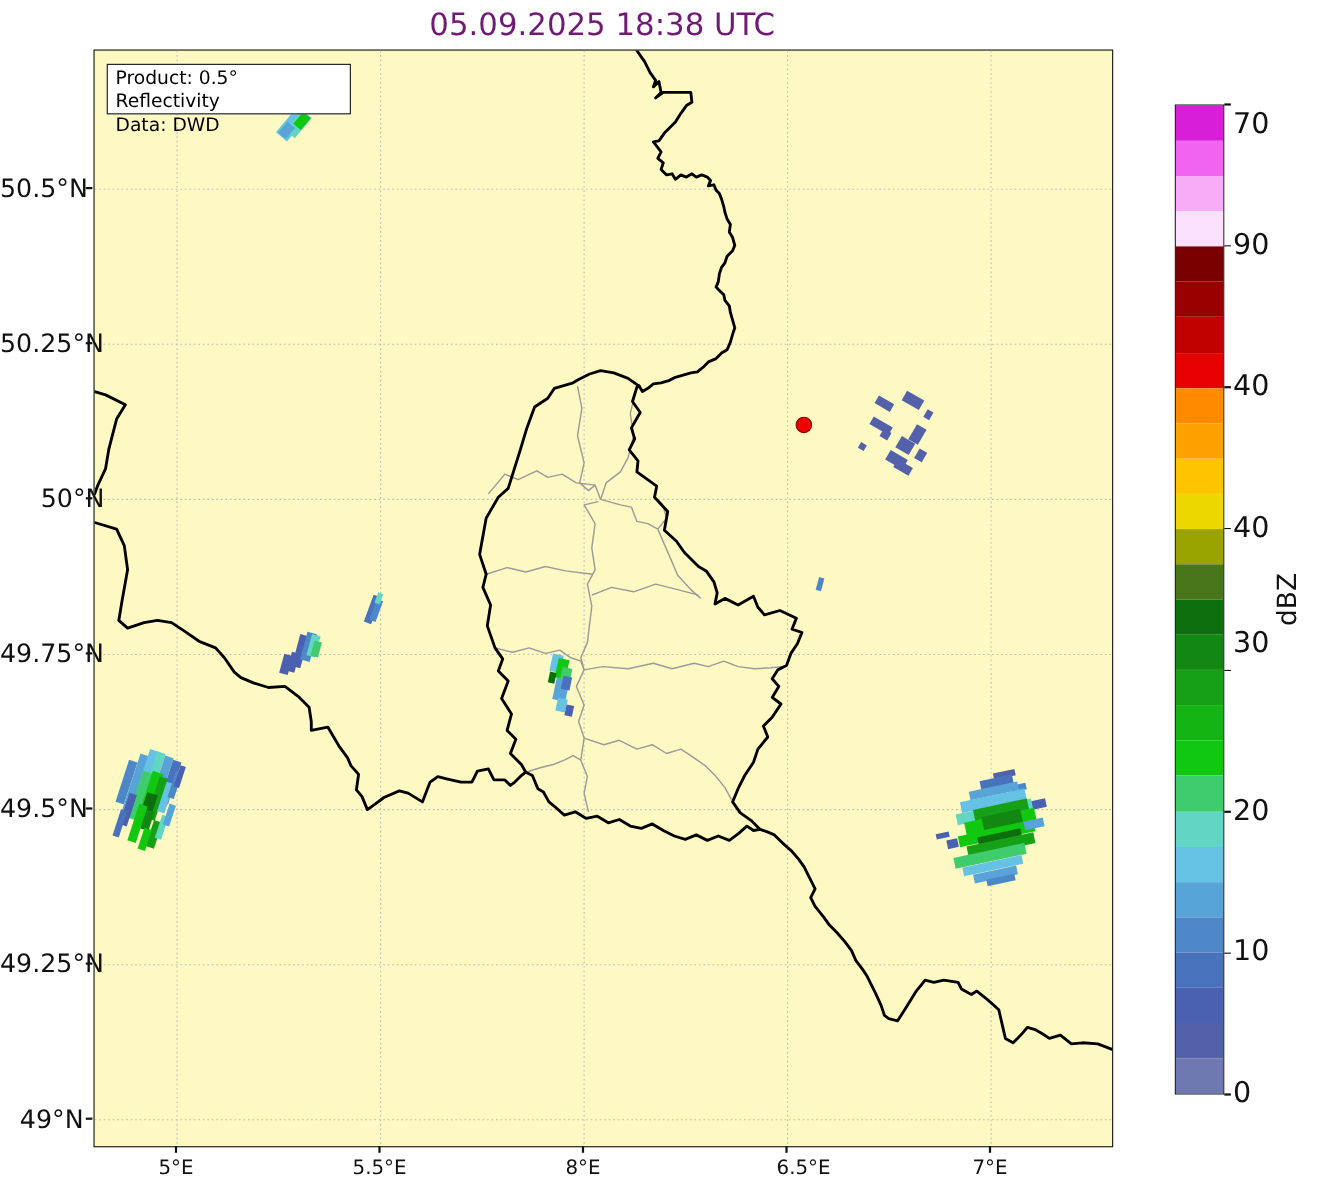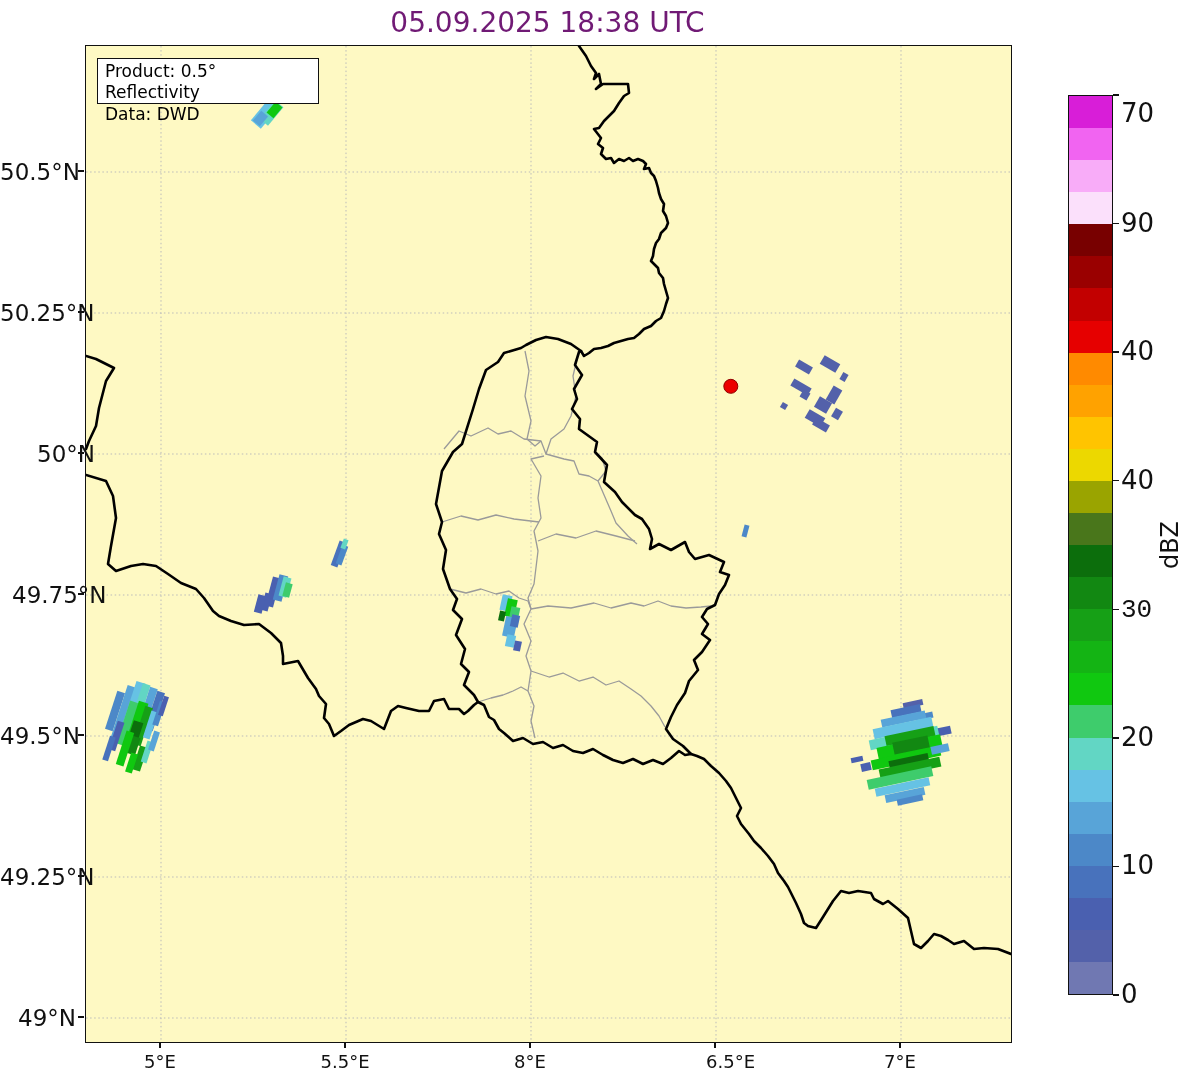--- a/index.html
+++ b/index.html
@@ -186,35 +186,35 @@
     <div class="xtick-label" style="left: 675px; top: 1051px; text-align: right;">6.5°E</div>
     <div class="tickmark" style="left: 899.25px; top: 1042px; width: 1.5px; height: 6px;"></div>
     <div class="xtick-label" style="left: 860px; top: 1051px;">7°E</div>
     <div class="tickmark" style="left: 78px; top: 170.25px; width: 6px; height: 1.5px;"></div>
     <div class="ytick-label" style="left: 0px; top: 159px;">50.5°N</div>
     <div class="tickmark" style="left: 78px; top: 311.25px; width: 6px; height: 1.5px;"></div>
     <div class="ytick-label" style="left: 0px; top: 300px;">50.25°N</div>
     <div class="tickmark" style="left: 78px; top: 452.25px; width: 6px; height: 1.5px;"></div>
     <div class="ytick-label" style="left: 0px; top: 441px; margin-left: 19px;">50°N</div>
     <div class="tickmark" style="left: 78px; top: 593.25px; width: 6px; height: 1.5px;"></div>
-    <div class="ytick-label" style="left: 0px; top: 582px; padding-left: 12px;">49.75°N</div>
+    <div class="ytick-label" style="left: 0px; top: 582px;">49.75°N</div>
     <div class="tickmark" style="left: 78px; top: 734.25px; width: 6px; height: 1.5px;"></div>
     <div class="ytick-label" style="left: 0px; top: 723px;">49.5°N</div>
     <div class="tickmark" style="left: 78px; top: 875.25px; width: 6px; height: 1.5px;"></div>
     <div class="ytick-label" style="left: 0px; top: 864px;">49.25°N</div>
     <div class="tickmark" style="left: 78px; top: 1016.25px; width: 6px; height: 1.5px;"></div>
     <div class="ytick-label" style="left: 0px; top: 1005px;">49°N</div>
     <div class="tickmark" style="left: 1113px; top: 994.25px; width: 6px; height: 1.5px;"></div>
     <div class="cbar-label" style="top: 979px;">0</div>
     <div class="tickmark" style="left: 1113px; top: 865.679px; width: 6px; height: 1.5px;"></div>
     <div class="cbar-label" style="top: 850.429px;">10</div>
     <div class="tickmark" style="left: 1113px; top: 737.107px; width: 6px; height: 1.5px;"></div>
     <div class="cbar-label" style="top: 721.857px;">20</div>
     <div class="tickmark" style="left: 1113px; top: 608.536px; width: 6px; height: 1.5px;"></div>
-    <div class="cbar-label" style="top: 595px; font-family: Liberation Mono, monospace;">30</div>
+    <div class="cbar-label" style="top: 570px;">30</div>
     <div class="tickmark" style="left: 1113px; top: 479.964px; width: 6px; height: 1.5px;"></div>
     <div class="cbar-label" style="top: 464.714px;">40</div>
     <div class="tickmark" style="left: 1113px; top: 351.393px; width: 6px; height: 1.5px;"></div>
     <div class="cbar-label" style="top: 336.143px;">40</div>
     <div class="tickmark" style="left: 1113px; top: 222.821px; width: 6px; height: 1.5px;"></div>
     <div class="cbar-label" style="top: 207.571px;">90</div>
     <div class="tickmark" style="left: 1113px; top: 94.25px; width: 6px; height: 1.5px;"></div>
     <div class="cbar-label" style="top: 79px; margin-top: 19px;">70</div>
   </div>
 

